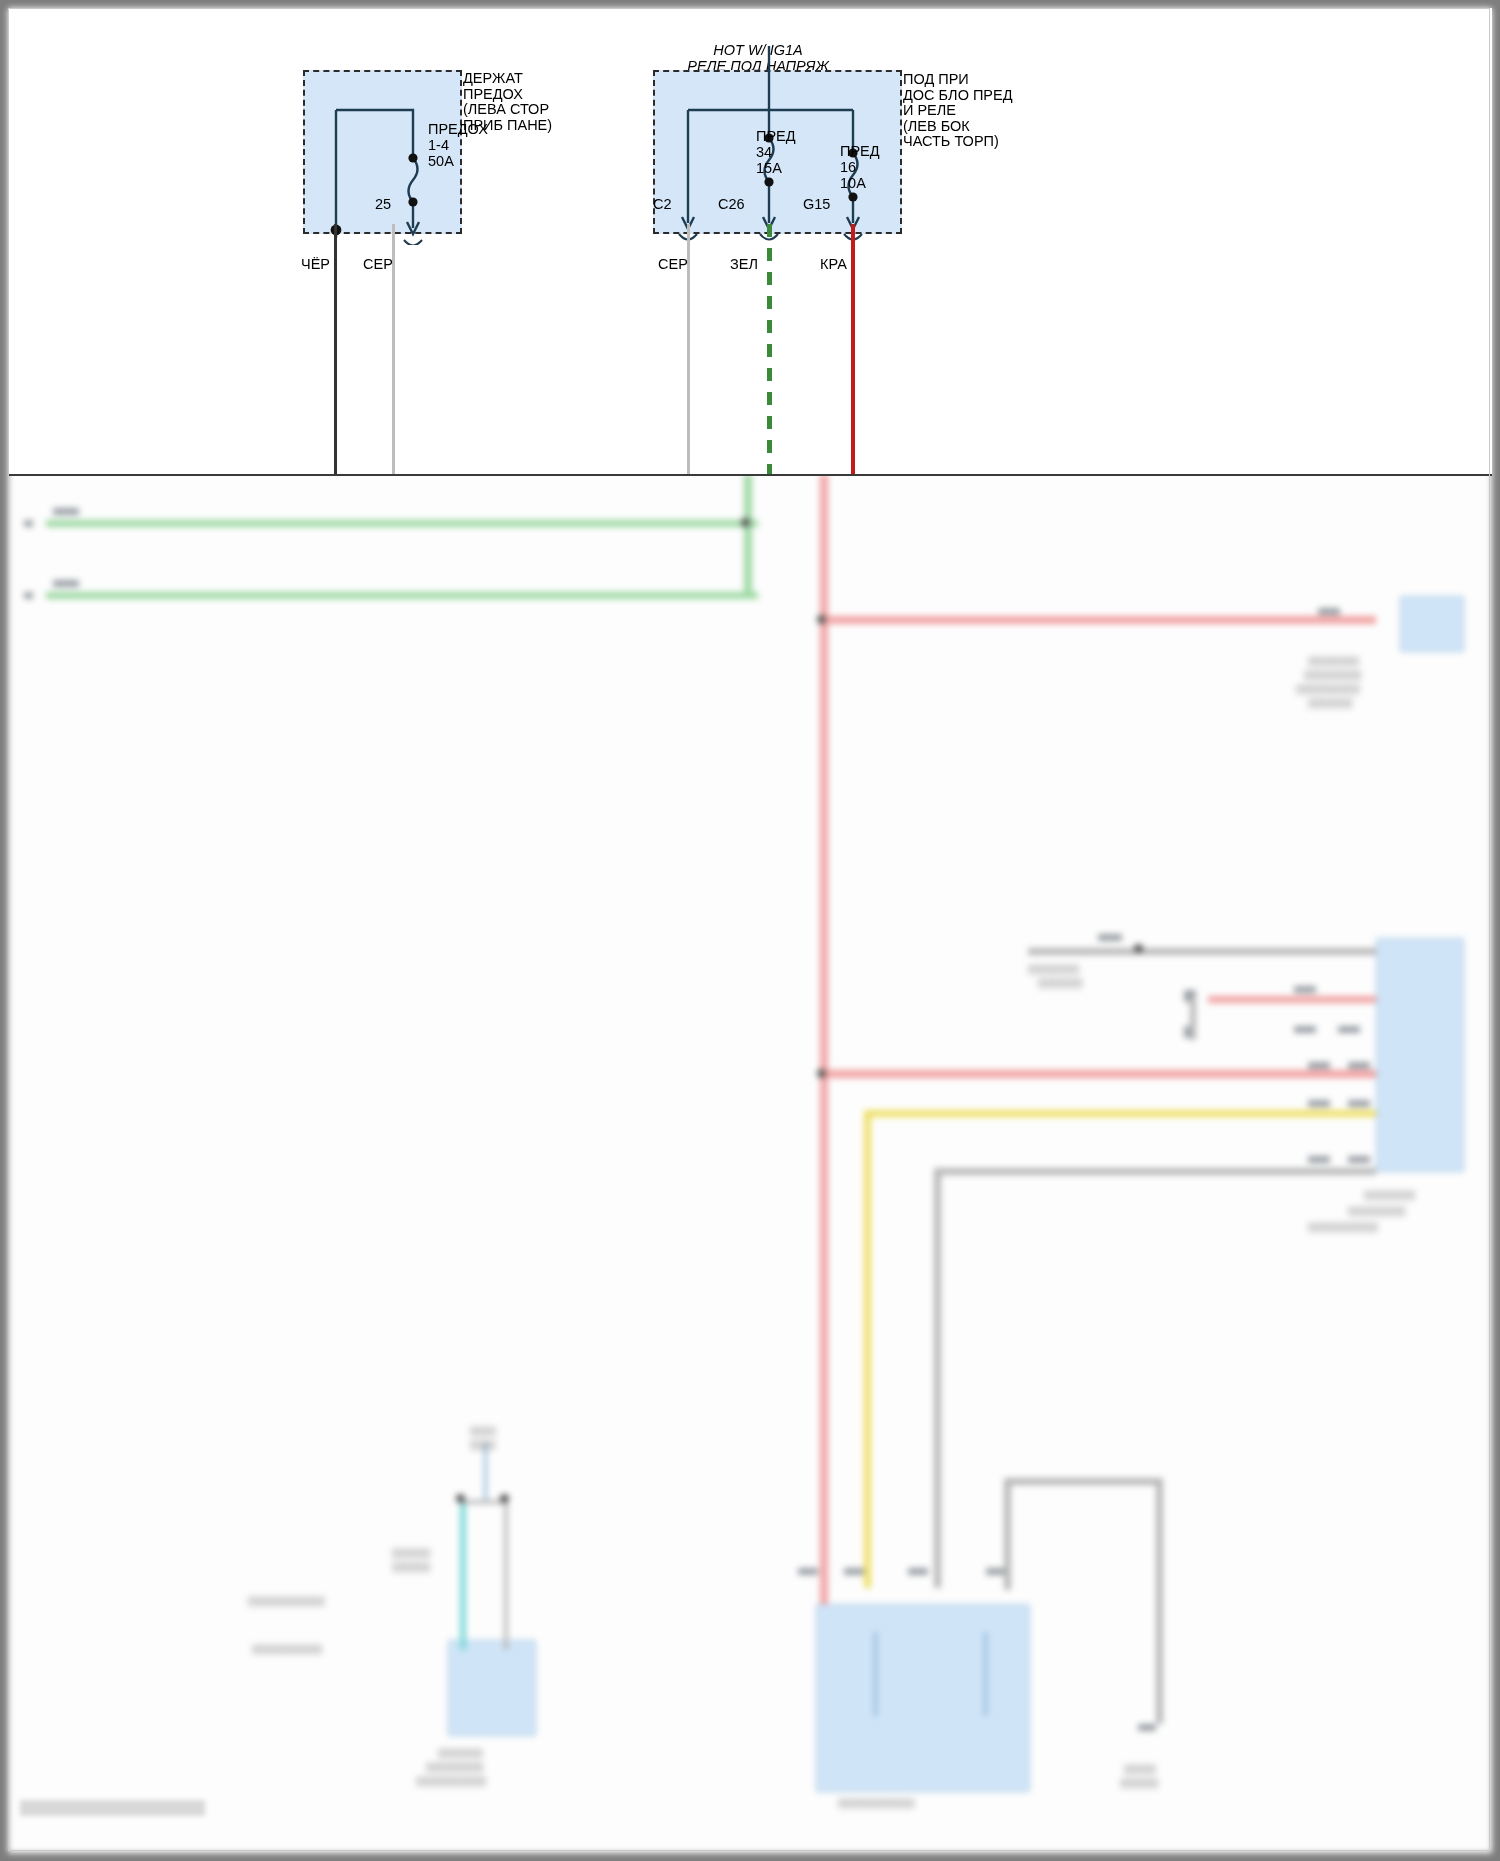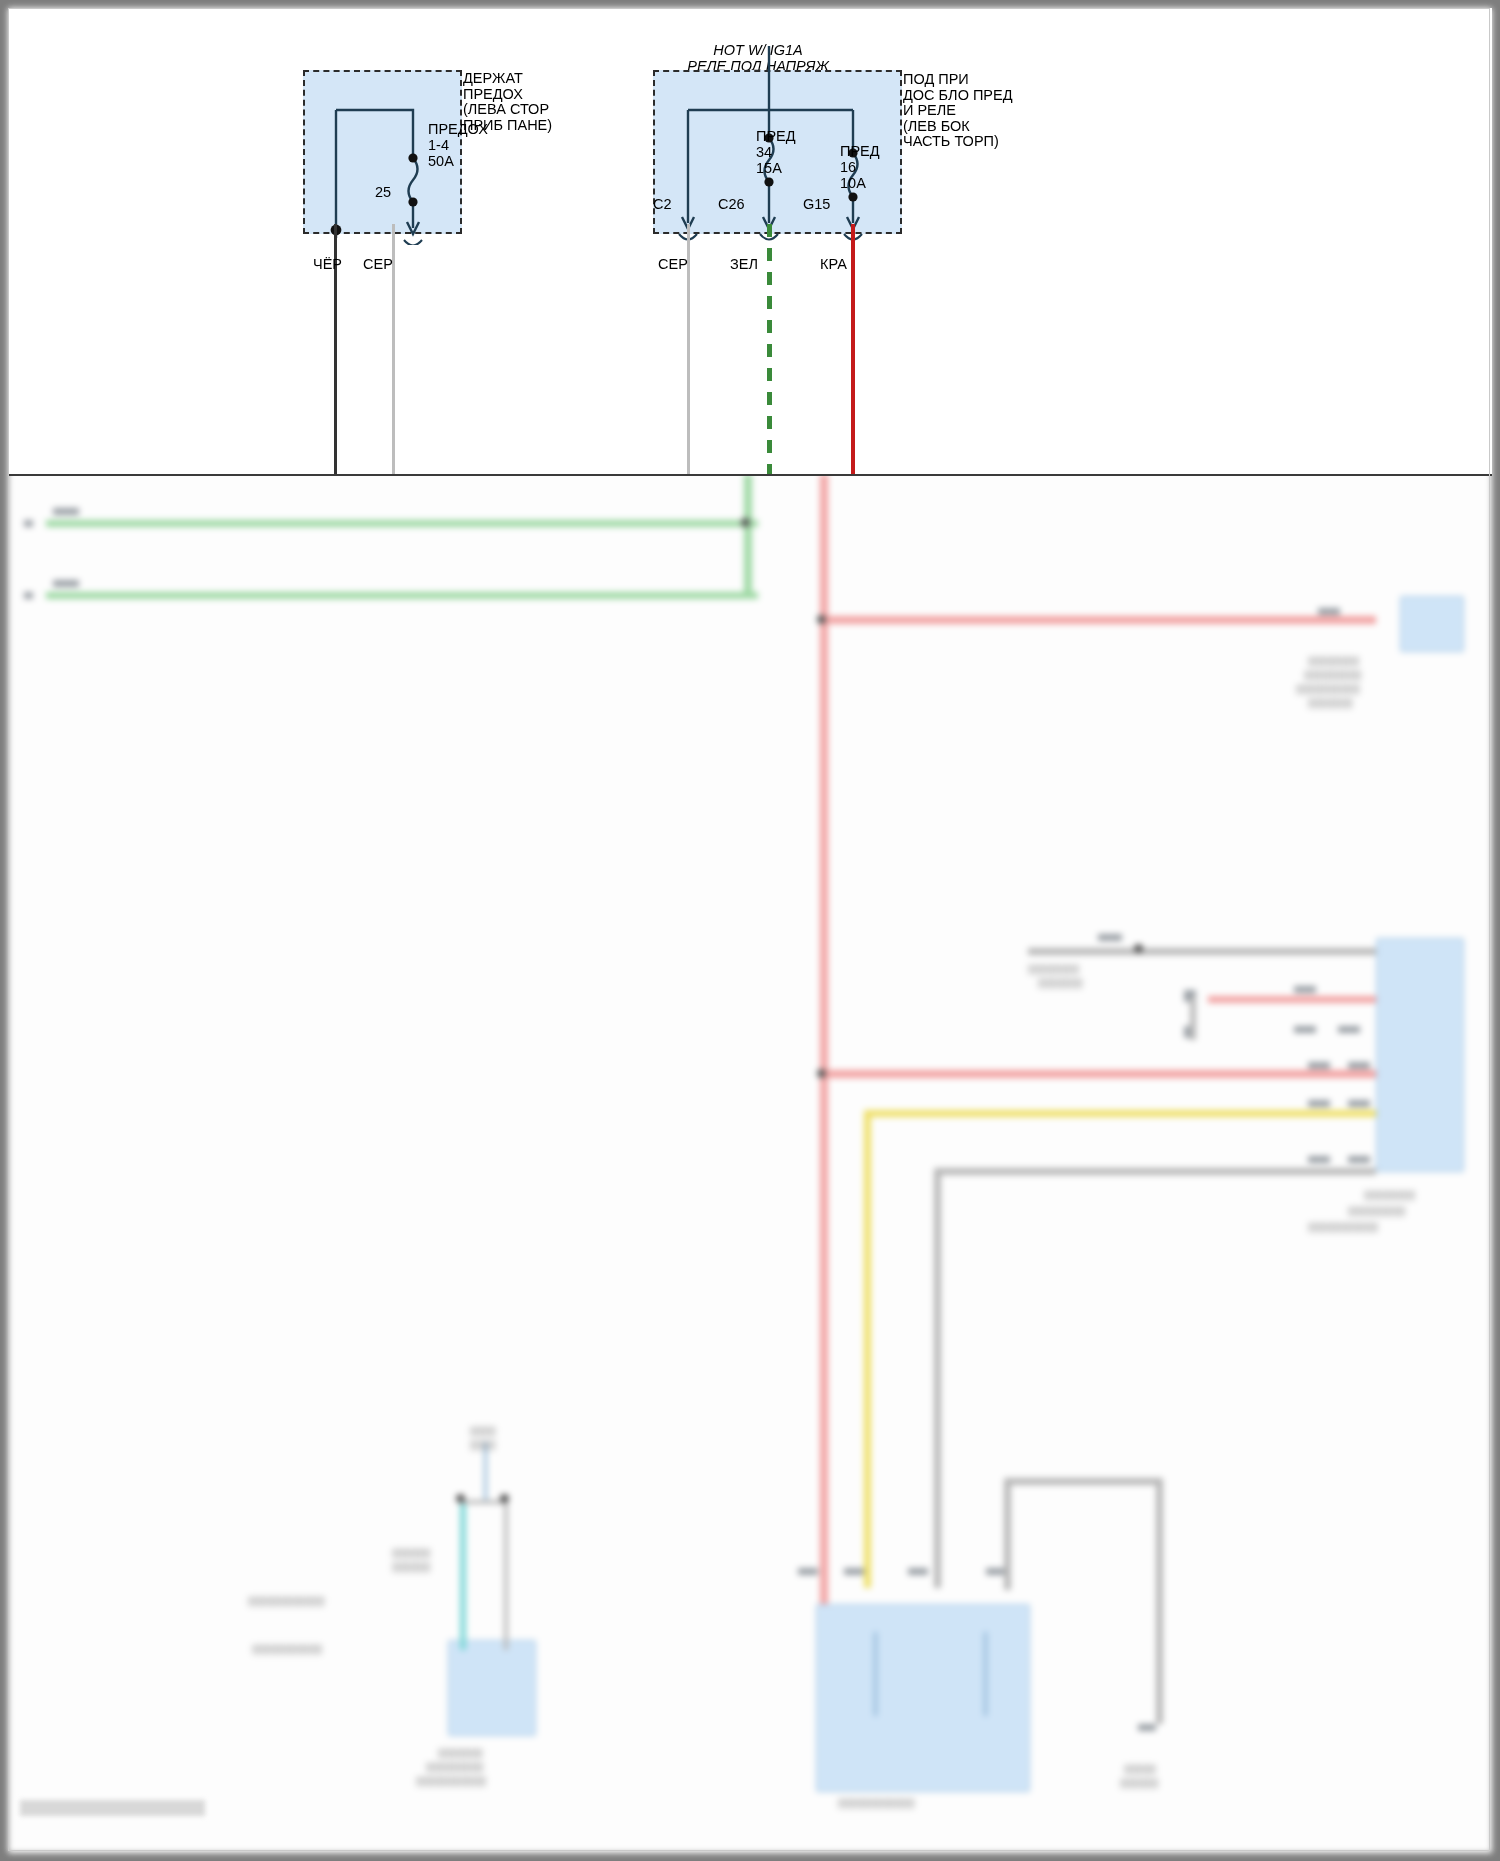--- a/index.html
+++ b/index.html
@@ -184,24 +184,24 @@
       <circle cx="110" cy="132" r="4.6" fill="#111"></circle>
       <circle cx="33" cy="160" r="5.4" fill="#111"></circle>
 
       <path d="M101,170 q9,11 18,0" stroke="#1f3d52" stroke-width="2" fill="none"></path>
     </svg>
 
     <div class="fuselabel" style="left:420px;top:113px;">ПРЕДОХ
 1-4
 50A</div>
 
-    <div class="pinlabel" style="left:367px;top:176px;">25</div>
+    <div class="pinlabel" style="left:367px;top:188px;">25</div>
 
     <div class="seg" style="left:326px;top:216px;width:3px;height:310px;background:#333333;"></div>
-    <div class="wirelabel" style="left:305px;top:248px;">ЧЁР</div>
+    <div class="wirelabel" style="left:293px;top:248px;">ЧЁР</div>
 
     <div class="seg" style="left:384px;top:216px;width:3px;height:320px;background:#bdbdbd;"></div>
     <div class="wirelabel" style="left:355px;top:248px;">СЕР</div>
 
     <div class="toplabel" style="left:590px;top:34px;width:320px;font-style:italic;">HOT W/ IG1A
 РЕЛЕ ПОД НАПРЯЖ</div>
 
     <div class="fusebox" style="left:645px;top:62px;width:245px;height:160px;"></div>
 
     <div class="boxlabel" style="left:895px;top:64px;">ПОД ПРИ

